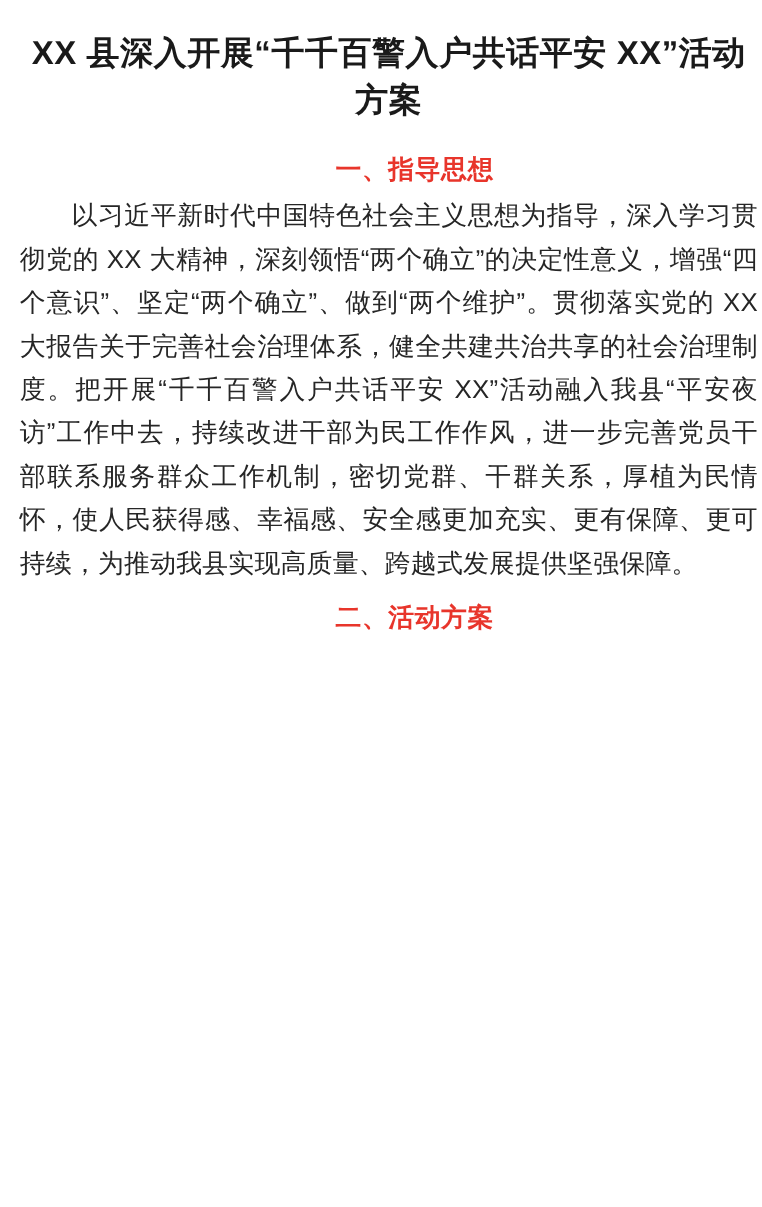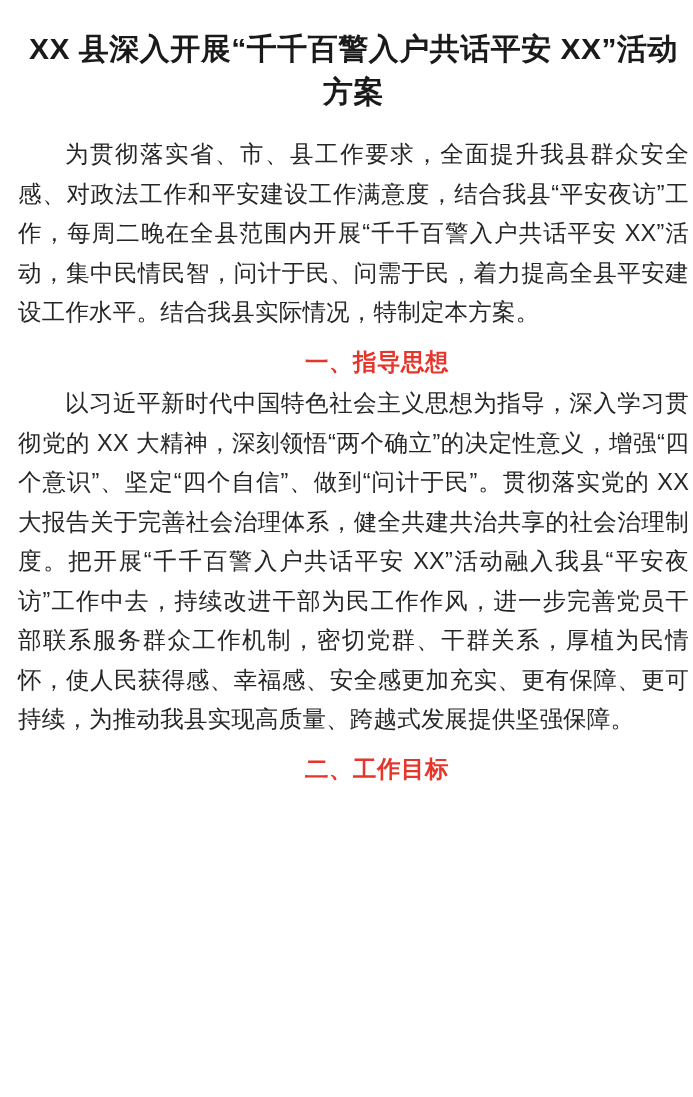--- a/index.html
+++ b/index.html
@@ -56,21 +56,20 @@
     margin-top: 6px;
   }
 </style>
 </head>
 <body>
 
 <div class="page">
 
   <h1 class="doc-title">XX 县深入开展“千千百警入户共话平安 XX”活动方案</h1>
 
-  <p class="para">为贯彻落实省、市、县工作要求，全面提升我县群众安全感、对政法工作和平安建设工作满意度，结合我县“平安夜访”工作，每周二晚在全县范围内开展“千千百警入户共话平安 XX”活动，集中民情民智，问计于民、问需于民，着力提高全县平安建设工作水平。结合我县实际情况，特制定本方案。</p>
 
   <div class="heading">一、指导思想</div>
 
-  <p class="para">以习近平新时代中国特色社会主义思想为指导，深入学习贯彻党的 XX 大精神，深刻领悟“两个确立”的决定性意义，增强“四个意识”、坚定“四个自信”、做到“问计于民”。贯彻落实党的 XX 大报告关于完善社会治理体系，健全共建共治共享的社会治理制度。把开展“千千百警入户共话平安 XX”活动融入我县“平安夜访”工作中去，持续改进干部为民工作作风，进一步完善党员干部联系服务群众工作机制，密切党群、干群关系，厚植为民情怀，使人民获得感、幸福感、安全感更加充实、更有保障、更可持续，为推动我县实现高质量、跨越式发展提供坚强保障。</p>
+  <p class="para">以习近平新时代中国特色社会主义思想为指导，深入学习贯彻党的 XX 大精神，深刻领悟“两个确立”的决定性意义，增强“四个意识”、坚定“两个确立”、做到“两个维护”。贯彻落实党的 XX 大报告关于完善社会治理体系，健全共建共治共享的社会治理制度。把开展“千千百警入户共话平安 XX”活动融入我县“平安夜访”工作中去，持续改进干部为民工作作风，进一步完善党员干部联系服务群众工作机制，密切党群、干群关系，厚植为民情怀，使人民获得感、幸福感、安全感更加充实、更有保障、更可持续，为推动我县实现高质量、跨越式发展提供坚强保障。</p>
 
-  <div class="heading tight">二、工作目标</div>
+  <div class="heading tight">二、活动方案</div>
 
 </div>
 
 </body></html>

